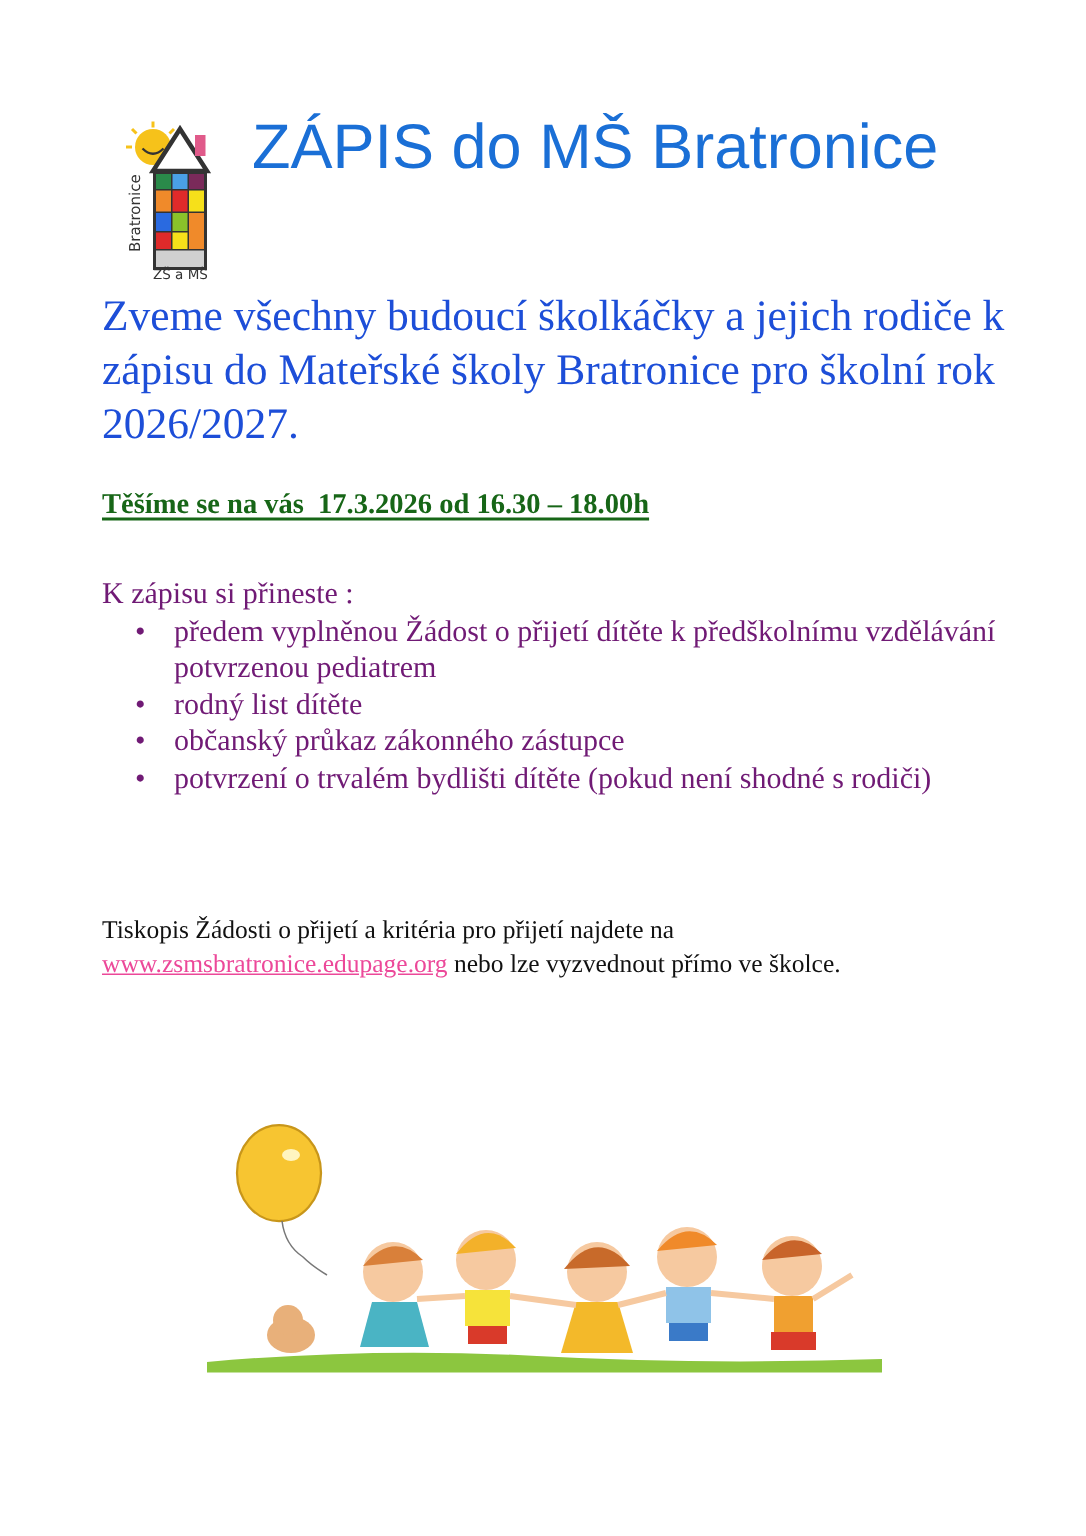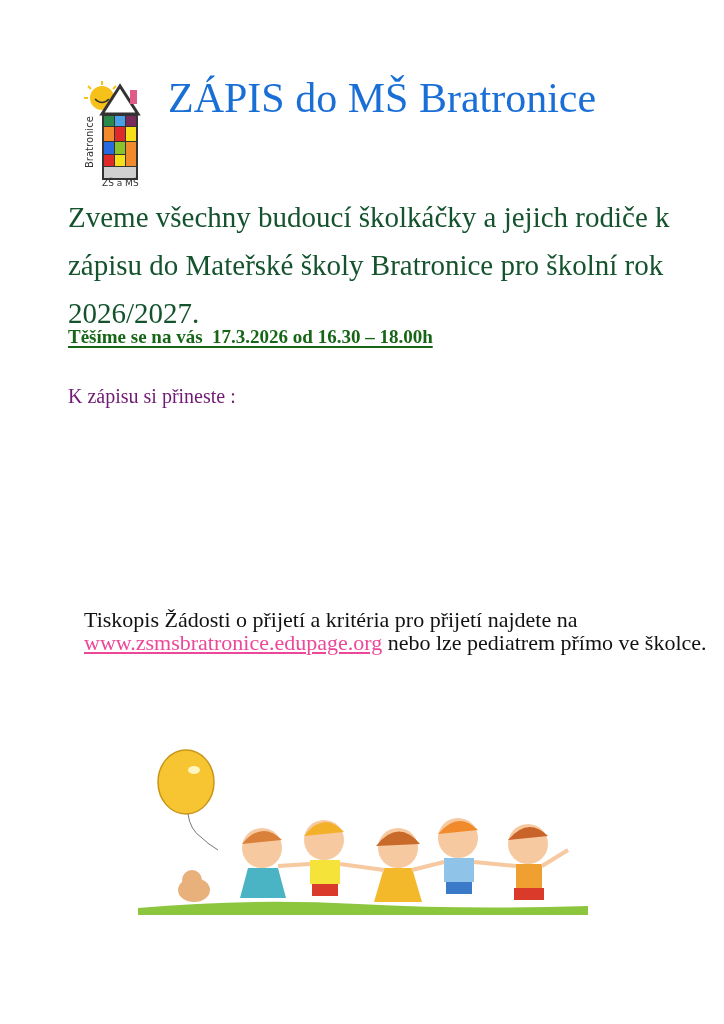--- a/index.html
+++ b/index.html
@@ -1,28 +1,28 @@
 <!DOCTYPE html>
 <html><head>
 <meta charset="utf-8">
 <style>
   html, body { margin:0; padding:0; background:#ffffff; }
   body { width:724px; height:1024px; position:relative; overflow:hidden;
          font-family:"Liberation Serif", "DejaVu Serif", serif; color:#111; }
   .logo { position:absolute; left:80px; top:80px; width:68px; height:108px; }
   .title { position:absolute; left:168px; top:74px; font-size:42px; color:#1a6fd6;
-           font-family:Liberation Serif, serif; white-space:nowrap; letter-spacing:0px; }
-  .intro { position:absolute; left:68px; top:193px; width:640px; font-size:29px; line-height:48px; color:#14532d; }
+           font-family:Liberation Sans, sans-serif; white-space:nowrap; letter-spacing:0px; }
+  .intro { position:absolute; left:68px; top:193px; width:640px; font-size:29px; line-height:36px; color:#1d4ed8; }
   .highlight { position:absolute; left:68px; top:326px; font-size:19px; font-weight:bold; color:#176617;
                text-decoration:underline; text-decoration-thickness:2px; text-underline-offset:3px; white-space:pre; }
   .bring { position:absolute; left:68px; top:384px; width:620px; font-size:20px; line-height:24.5px; color:#701a75; }
   .bring ul { margin:0; padding:0 0 0 48px; list-style:none; }
   .bring li { position:relative; }
   .bring li::before { content:"•"; position:absolute; left:-26px; top:0; }
-  .footer { position:absolute; left:84px; top:608px; width:640px; font-size:22px; line-height:23px; color:#111; }
+  .footer { position:absolute; left:68px; top:608px; width:640px; font-size:17px; line-height:23px; color:#111; }
   .footer a { color:#ec4899; text-decoration:underline; }
   .illus { position:absolute; left:128px; top:740px; width:470px; height:180px; }
 </style>
 </head>
 <body>
 
 <div class="logo">
   <svg width="68" height="108" viewBox="0 0 68 108">
 
     <circle cx="22" cy="18" r="12" fill="#f6c21a"></circle>
@@ -56,25 +56,31 @@
 </div>
 
 <div class="title">ZÁPIS do MŠ Bratronice</div>
 
 <div class="intro">Zveme všechny budoucí školkáčky a jejich rodiče k zápisu do Mateřské školy Bratronice pro školní rok 2026/2027.</div>
 
 <div class="highlight">Těšíme se na vás  17.3.2026 od 16.30 – 18.00h</div>
 
 <div class="bring">
   <div>K zápisu si přineste :</div>
+  <ul>
+    <li>předem vyplněnou Žádost o přijetí dítěte k předškolnímu vzdělávání potvrzenou pediatrem</li>
+    <li>rodný list dítěte</li>
+    <li>občanský průkaz zákonného zástupce</li>
+    <li>potvrzení o trvalém bydlišti dítěte (pokud není shodné s rodiči)</li>
+  </ul>
 </div>
 
 <div class="footer">
   <div>Tiskopis Žádosti o přijetí a kritéria pro přijetí najdete na</div>
-  <div><a href="#">www.zsmsbratronice.edupage.org</a><span> nebo lze pediatrem přímo ve školce.</span></div>
+  <div><a href="#">www.zsmsbratronice.edupage.org</a><span> nebo lze vyzvednout přímo ve školce.</span></div>
 </div>
 
 <div class="illus">
   <svg width="470" height="180" viewBox="0 0 470 180">
 
     <path d="M10 168 Q120 158 230 164 T460 166 L460 175 L10 175 Z" fill="#8cc63f"></path>
 
     <ellipse cx="58" cy="42" rx="28" ry="32" fill="#f7c531" stroke="#c8961a" stroke-width="1.5"></ellipse>
     <ellipse cx="66" cy="30" rx="6" ry="4" fill="#fff5c0"></ellipse>
     <path d="M60 74 Q62 90 74 98 Q80 104 90 110" stroke="#777" stroke-width="1" fill="none"></path>

